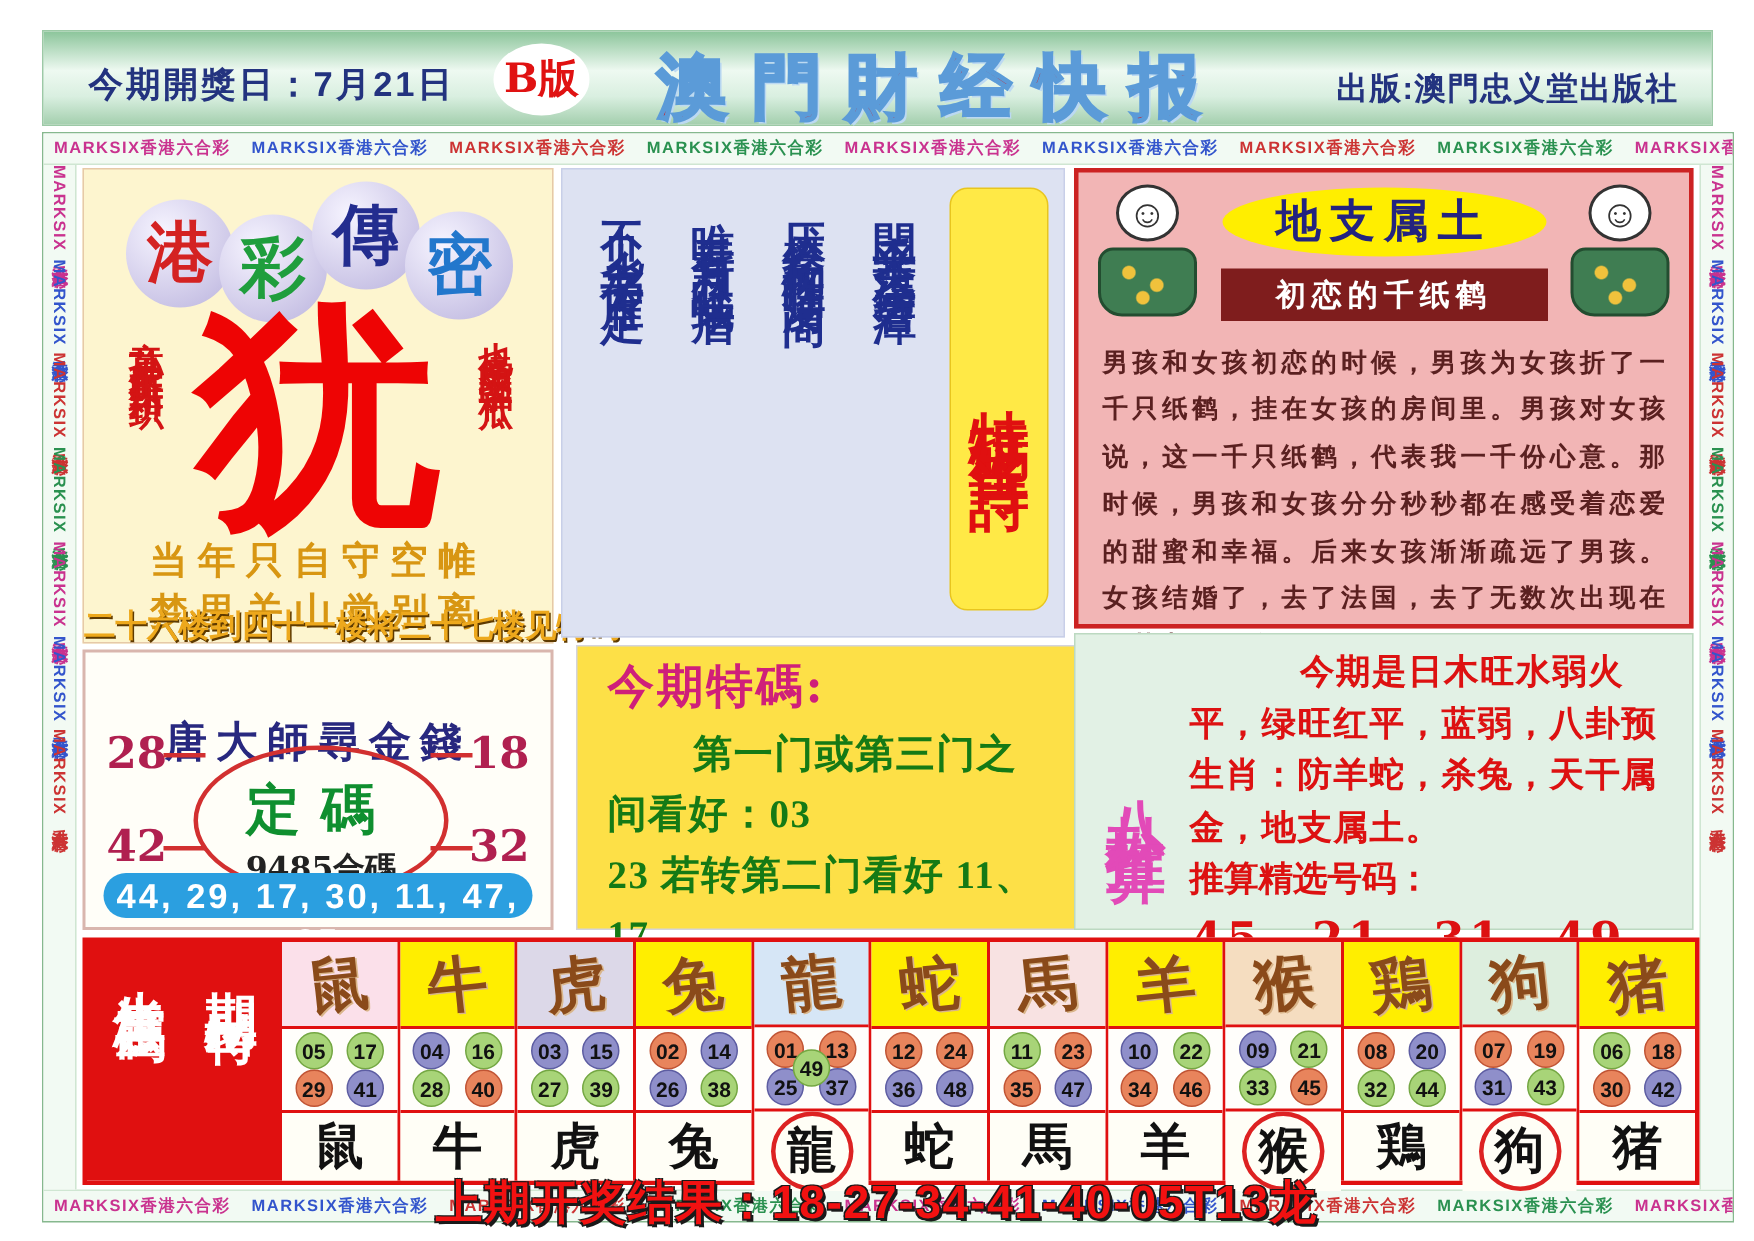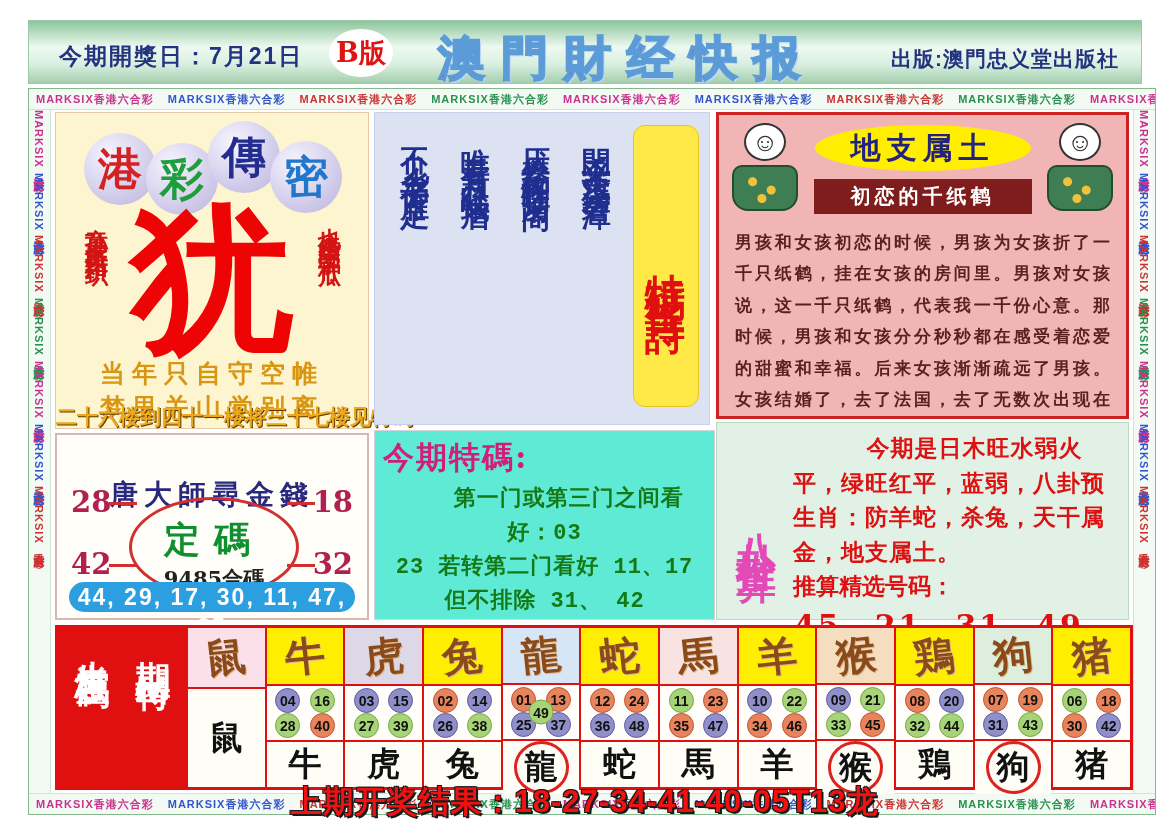--- a/index.html
+++ b/index.html
@@ -83,26 +83,26 @@
     background:#dde2f2; border:1px solid #c8cfe8; display:flex; padding:12px 10px; }
   #poem-cols { flex:1; display:flex; flex-direction:row-reverse; justify-content:space-around; }
   .poem-col { writing-mode:vertical-rl; font-size:29px; font-weight:bold; color:#1f2e8f;
     letter-spacing:9px; font-family:"DejaVu Serif", serif; }
   #poem-side-box { width:66px; height:282px; margin-left:6px; background:#ffe946;
     border:1px solid #e8c51e; border-radius:12px; display:flex; align-items:center; justify-content:center; }
   #poem-side-title { writing-mode:vertical-rl; font-size:40px; font-weight:bold; color:#e01010;
     letter-spacing:10px; font-family:"DejaVu Serif", serif; }
 
   
-  #special-panel { position:absolute; left:374px; top:430px; width:341px; height:190px;
-    background:#5eead4; border:1px solid #d4d4dc; padding:6px 8px; }
+  #special-panel { position:absolute; left:384px; top:430px; width:341px; height:190px;
+    background:#fde047; border:1px solid #d4d4dc; padding:6px 20px; }
   .special-title { font-size:31px; font-weight:bold; color:#cf1f7a; letter-spacing:2px;
     font-family:"DejaVu Serif", serif; }
-  .special-line { font-size:22px; font-weight:bold; color:#157a15; line-height:1.55;
-    font-family:Liberation Mono, monospace; letter-spacing:1px;text-align:center; }
+  .special-line { font-size:26px; font-weight:bold; color:#157a15; line-height:1.55;
+    font-family:Liberation Serif, serif; letter-spacing:1px; }
   .sl1 { margin-top:4px; text-indent:2.2em; }
   .special-bottom { margin-top:8px; font-size:17px; font-weight:bold; color:#8c1414;
     letter-spacing:2px; font-family:"DejaVu Serif", serif; }
 
   
   #humor-panel { position:absolute; left:716px; top:112px; width:413px; height:307px;
     background:#f2b5b5; border:3px solid #cc2222; }
   .humor-ellipse { position:absolute; left:50%; top:10px; transform:translateX(-50%);
     width:216px; height:46px; background:#ffee00; border-radius:50%;
     text-align:center; line-height:46px; }
@@ -277,20 +277,30 @@
   <div id="zodiac">
     <div id="z-header">
       <div class="z-hcol">生肖靈碼</div>
       <div class="z-hcol">期期出特</div>
     </div>
     <div id="zodiac-cols">
         <div class="z-col">
           <div class="z-animal" style="background: rgb(251, 224, 234);">
             <span class="z-glyph">鼠</span>
           </div>
+          <div class="z-nums">
+            <div class="z-row">
+              <span class="ball green">05</span>
+              <span class="ball green">17</span>
+            </div>
+            <div class="z-row">
+              <span class="ball red">29</span>
+              <span class="ball blue">41</span>
+            </div>
+          </div>
           <div class="z-name">
             <span class="z-char">鼠</span>
           </div>
         </div>
         <div class="z-col">
           <div class="z-animal" style="background: rgb(255, 238, 0);">
             <span class="z-glyph">牛</span>
           </div>
           <div class="z-nums">
             <div class="z-row">

